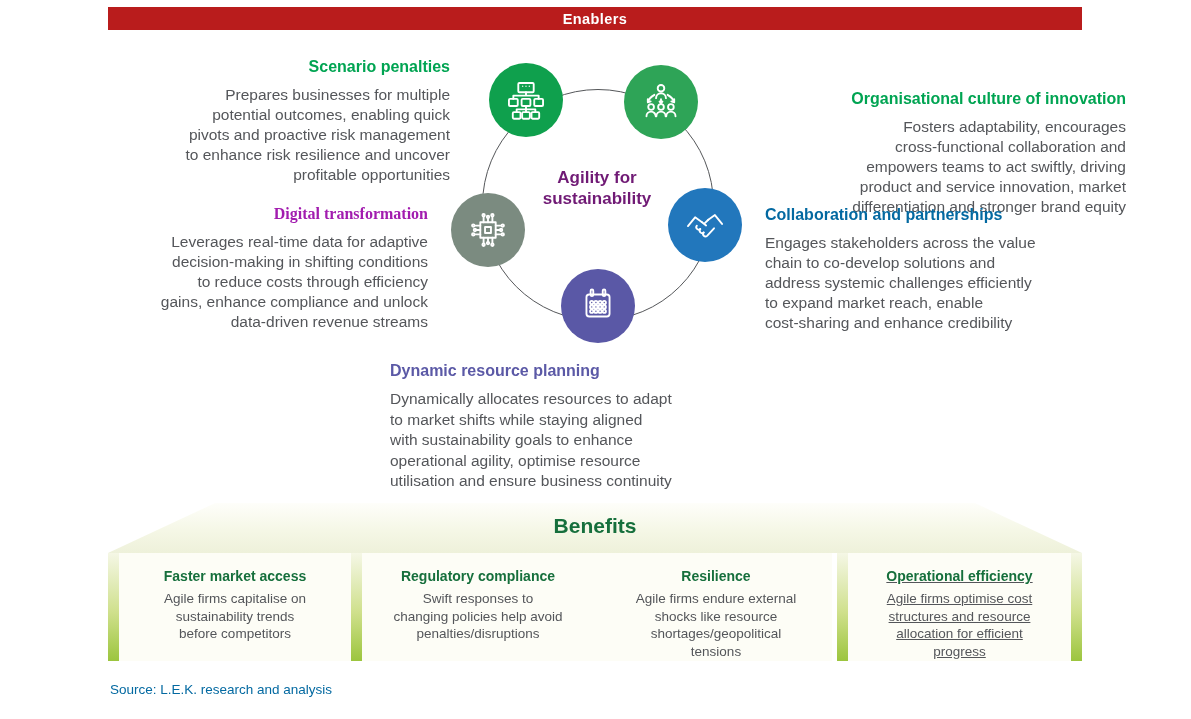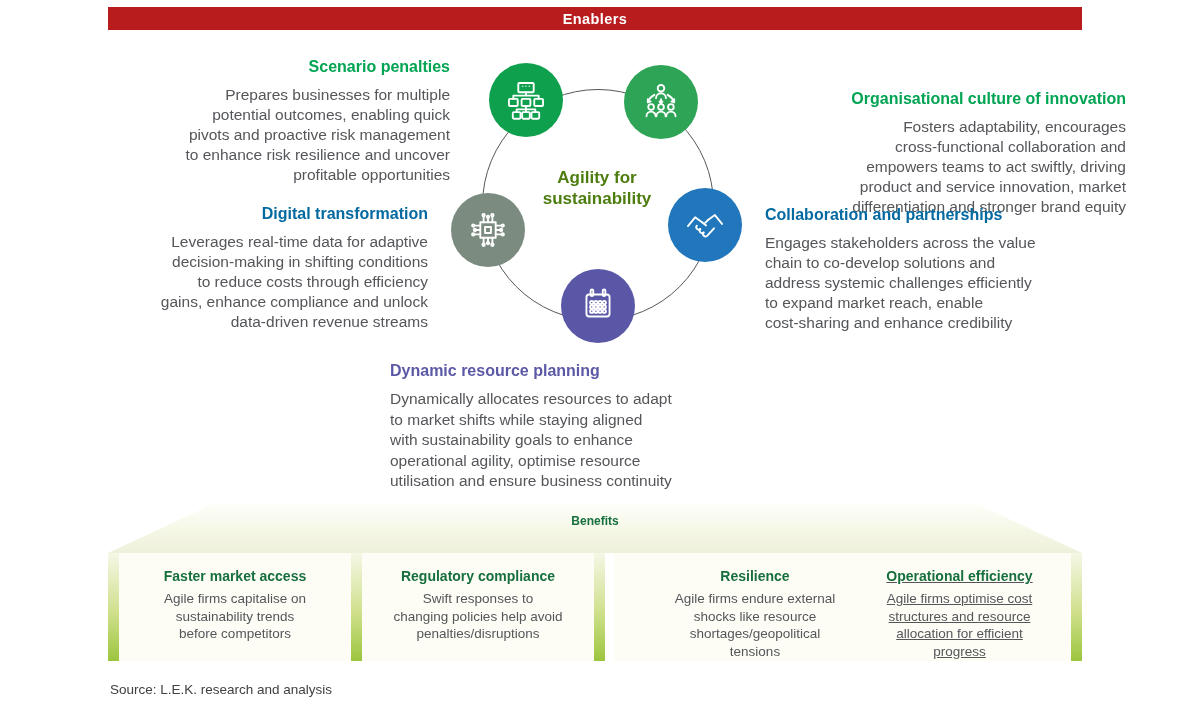--- a/index.html
+++ b/index.html
@@ -6,58 +6,58 @@
   .page{position:relative;width:1191px;height:719px;background:#ffffff;overflow:hidden;
         font-family:"Liberation Sans",sans-serif;color:#54565A;}
   .abs{position:absolute;}
   
   .banner{left:108px;top:7px;width:974px;height:23px;background:#b91c1c;display:flex;
           align-items:center;justify-content:center;}
   .banner span{color:#ffffff;font-weight:bold;font-size:14.5px;letter-spacing:.4px;}
   
   .ring{left:482px;top:89px;width:230px;height:230px;border:1.5px solid #55575A;border-radius:50%;}
   .hub-title{left:472px;top:167px;width:250px;text-align:center;font-weight:bold;font-size:17px;
-             color:#4d7c0f;white-space:pre-line;line-height:21px;}
+             color:#701a75;white-space:pre-line;line-height:21px;}
   .badge{width:74px;height:74px;border-radius:50%;display:flex;align-items:center;justify-content:center;}
   .badge svg{width:44px;height:44px;}
   .b-org{left:489px;top:63px;background:#0FA04D;}
   .b-team{left:624px;top:65px;background:#2EA457;}
   .b-chip{left:451px;top:193px;background:#7B8B80;}
   .b-hand{left:668px;top:188px;background:#2277BC;}
   .b-cal{left:561px;top:269px;background:#5A58A6;}
   
   .blk{line-height:20px;font-size:15.5px;}
   .blk h3{margin:0 0 9px 0;font-size:16px;line-height:18px;}
   .blk p{margin:0;white-space:pre-line;}
   .blk-left{text-align:right;}
   .scenario{left:108px;top:58px;width:342px;}
   .digital{left:86px;top:205px;width:342px;}
   .culture{left:781px;top:58px;width:345px;text-align:right;margin-top:32px;}
   .collab{left:765px;top:206px;width:330px;text-align:left;}
   .dynamic{left:390px;top:362px;width:420px;text-align:left;}
   .dynamic p{line-height:20.5px;}
   .h-green{color:#00A452;}
-  .h-sage{color:#0369a1;}
+  .h-sage{color:#a21caf;font-family:Liberation Serif, serif;}
   .h-blue{color:#0369a1;}
   .h-purple{color:#5B59A6;}
   
   .trapezoid{left:108px;top:503px;width:974px;height:50px;
              background:linear-gradient(180deg,#FEFEFA 0%,#F5F7E6 55%,#EEF1DA 100%);
              clip-path:polygon(11% 0,89% 0,100% 100%,0 100%);}
   .benefits-label{left:108px;top:514px;width:974px;text-align:center;font-weight:bold;
-                  font-size:12px;color:#166F3C;}
+                  font-size:21px;color:#166F3C;}
   .gbar{top:553px;width:11px;height:108px;
         background:linear-gradient(180deg,#F5F7E6 0%,#CFE08C 55%,#9CC53E 100%);}
   .bar1{left:108px;} .bar2{left:351px;} .bar3{left:594px;} .bar4{left:837px;} .bar5{left:1071px;}
   .bbox{top:553px;height:108px;background:#FDFDF6;text-align:center;}
   .bbox1{left:119px;width:232px;} .bbox2{left:362px;width:232px;}
-  .bbox3{left:614px;width:232px;padding-left:25px;} .bbox4{left:848px;width:223px;text-decoration:underline;}
+  .bbox3{left:575px;width:232px;padding-left:25px;} .bbox4{left:848px;width:223px;text-decoration:underline;}
   .bbox h4{margin:15px 6px 6px 6px;font-size:14px;color:#166F3C;}
   .bbox p{margin:0 4px;font-size:13.5px;line-height:17.5px;white-space:pre-line;}
-  .source{left:110px;top:682px;font-size:13.5px;color:#404040;}
+  .source{left:110px;top:682px;font-size:13.5px;color:#0369a1;}
   svg.icon{fill:none;stroke:#fff;stroke-width:1.7;stroke-linecap:round;stroke-linejoin:round;}
 </style>
 </head>
 <body>
 
 <div class="page">
 
   <div class="abs banner">
     <span>Enablers</span>
   </div>

